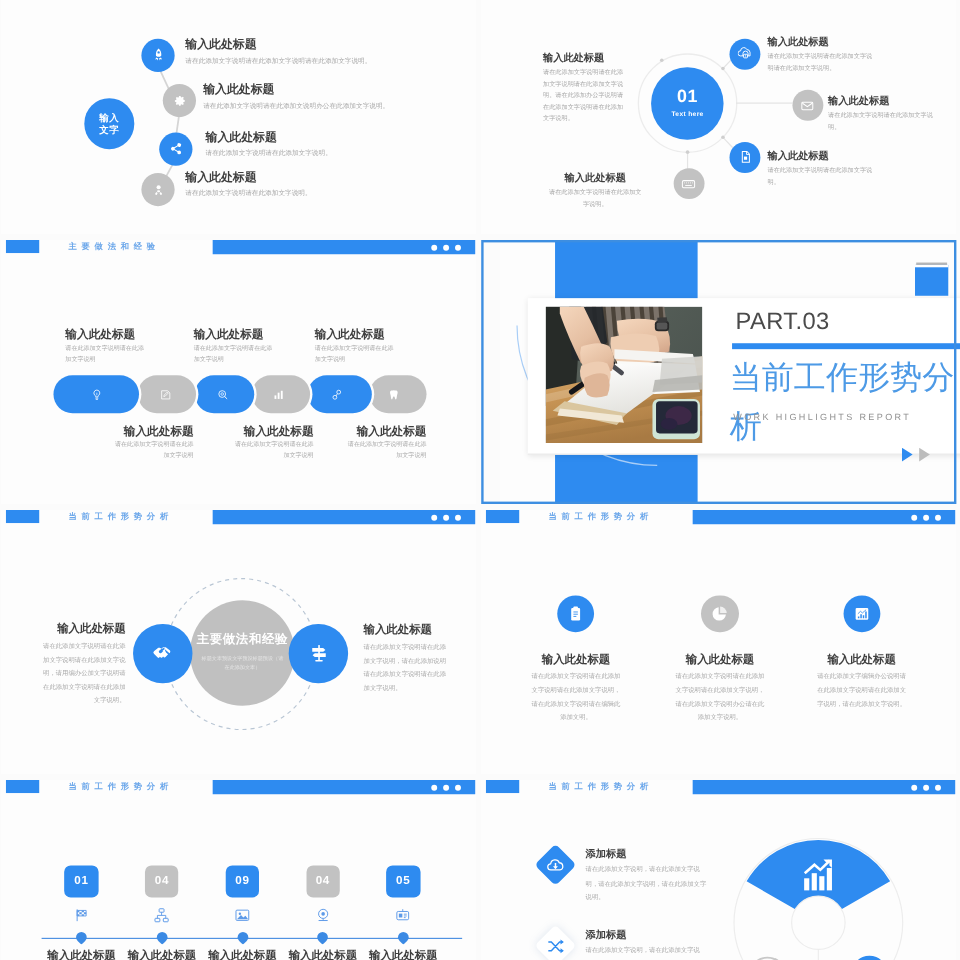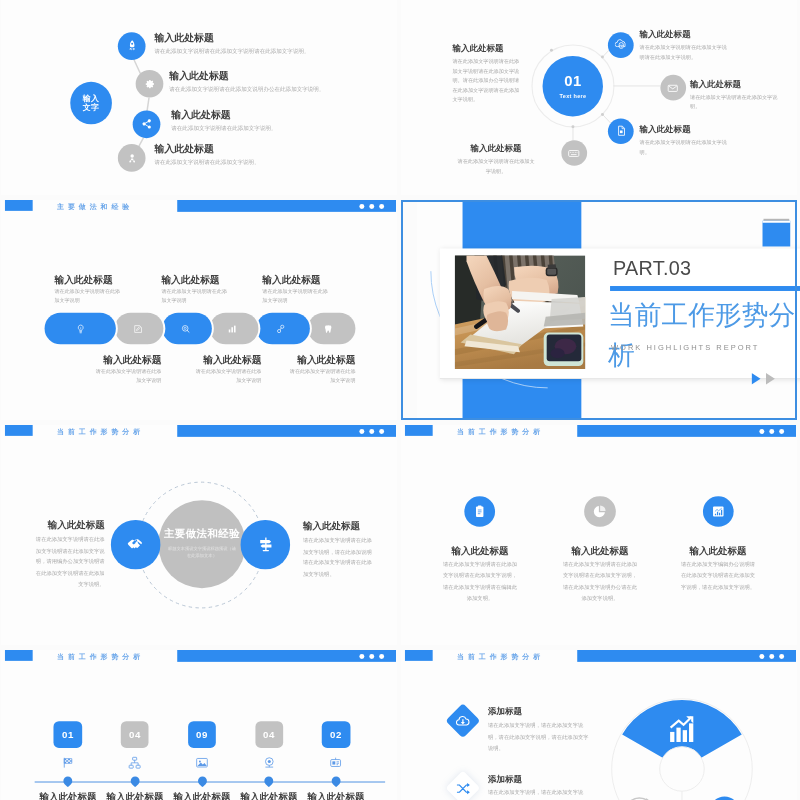--- a/index.html
+++ b/index.html
@@ -556,21 +556,21 @@
               <circle cx="12" cy="10" r="6.6" fill="none" stroke="#5d9ae8" stroke-width="1.4"></circle>
               <circle cx="12" cy="10" r="2.6" fill="#5d9ae8"></circle>
               <path fill="none" stroke="#5d9ae8" stroke-width="1.4" stroke-linecap="round" d="M6 19.6h12"></path>
               <path fill="none" stroke="#5d9ae8" stroke-width="1.3" d="M12 16.6v3"></path>
             </svg>
     </div>
     <div class="s7dot"></div>
     <div class="ttl t7">输入此处标题</div>
   </div>
   <div class="s7step" style="left:304.7px">
-    <div class="s7sq blue">02</div>
+    <div class="s7sq blue">05</div>
     <div class="s7ic">
       <svg viewBox="0 0 24 24" width="14" height="14">
               <rect x="3.5" y="6.5" width="17" height="12" rx="2" fill="none" stroke="#5d9ae8" stroke-width="1.4"></rect>
               <rect x="6.4" y="9.6" width="5" height="5.6" fill="#5d9ae8"></rect>
               <path stroke="#5d9ae8" stroke-width="1.3" d="M13.6 10.4h4.2M13.6 13h4.2M13.6 15.4h2.6"></path>
               <path stroke="#5d9ae8" stroke-width="1.3" d="M12 3.2v3.3"></path>
             </svg>
     </div>
     <div class="s7dot"></div>
     <div class="ttl t7">输入此处标题</div>

